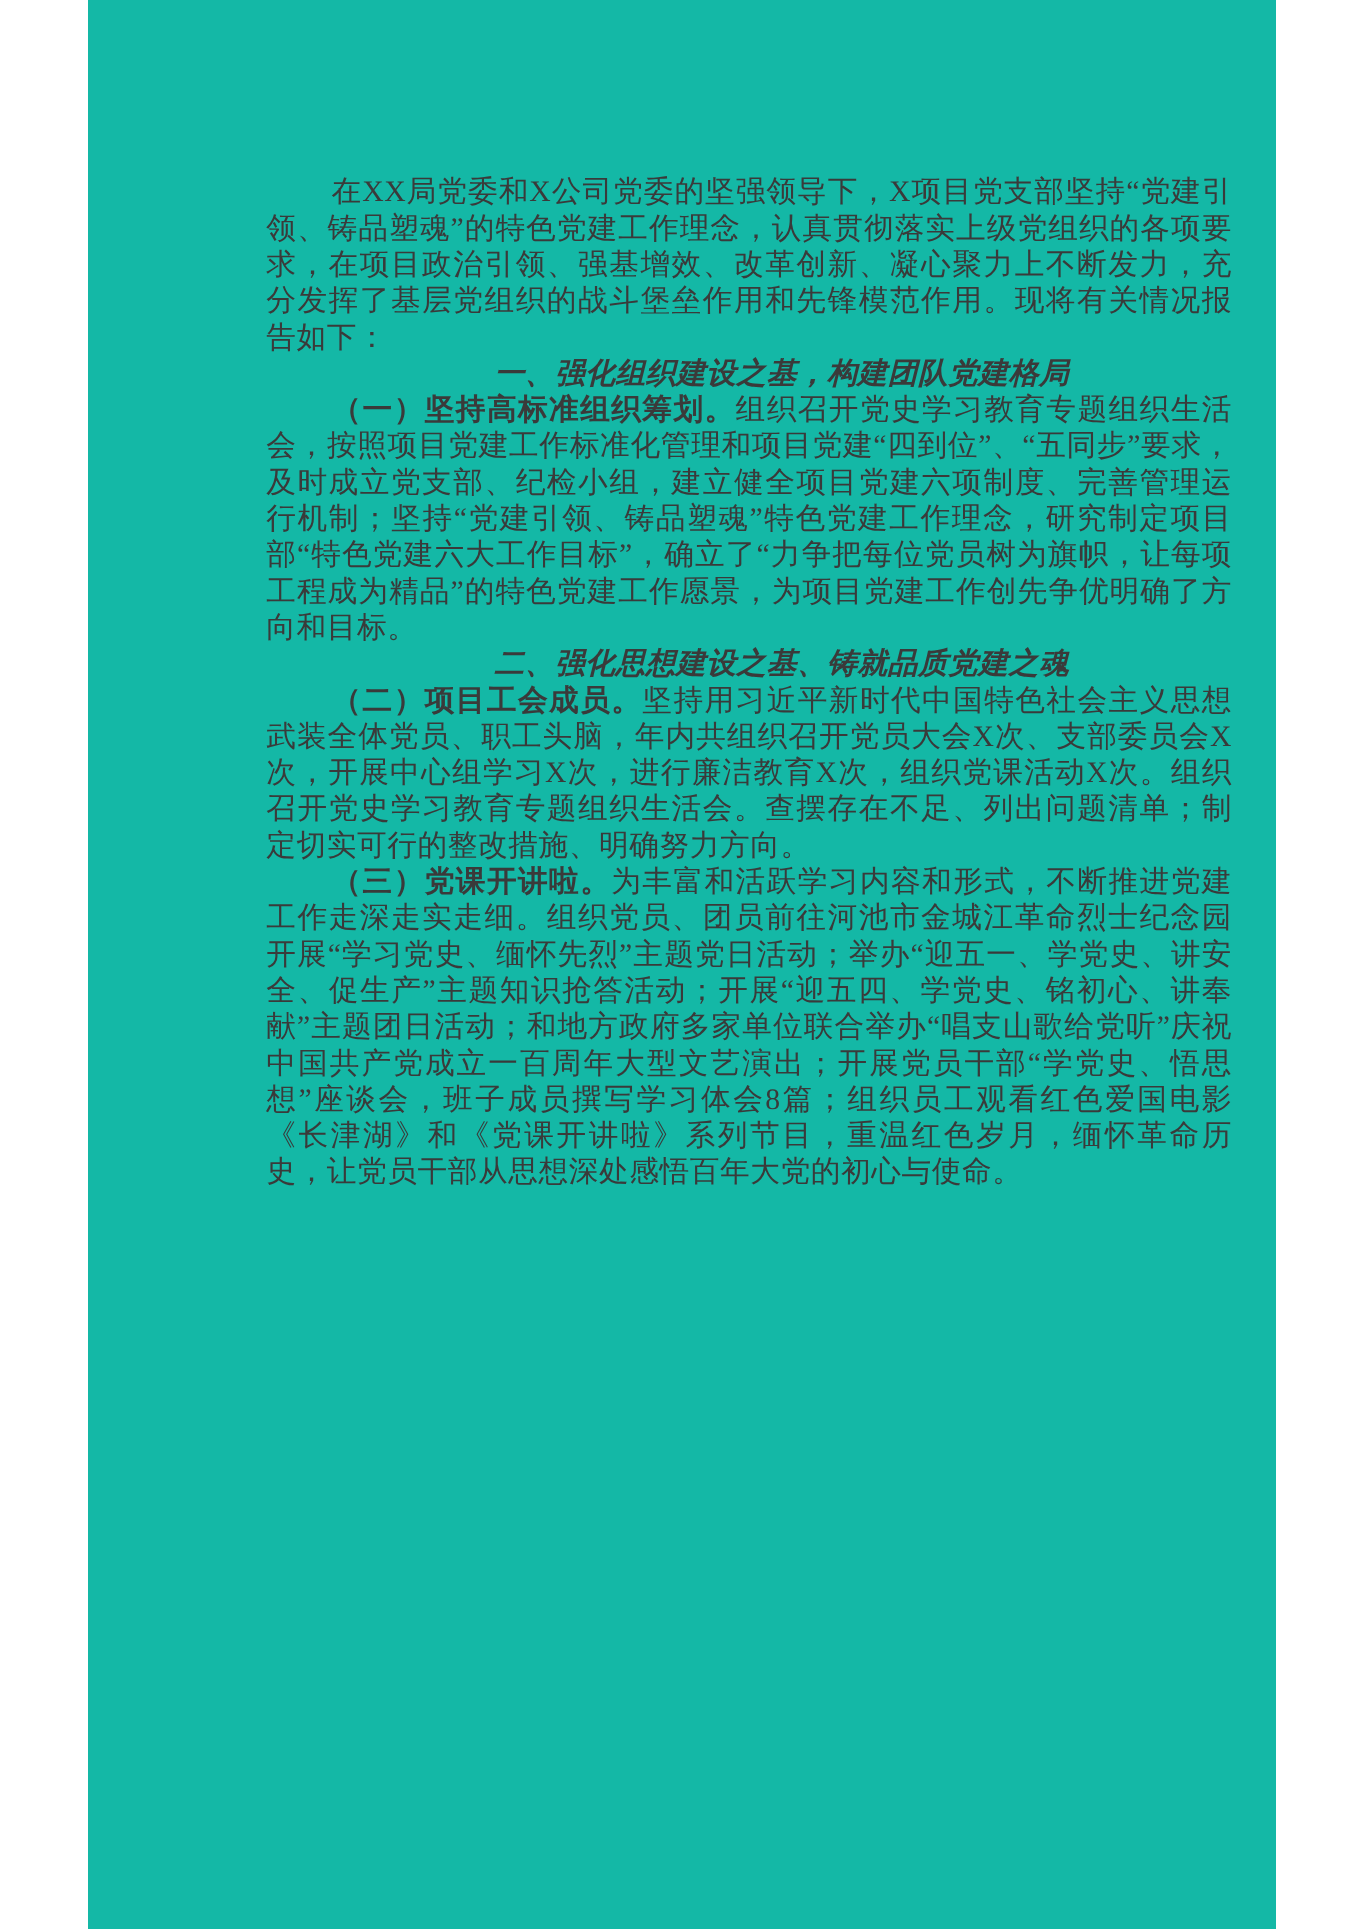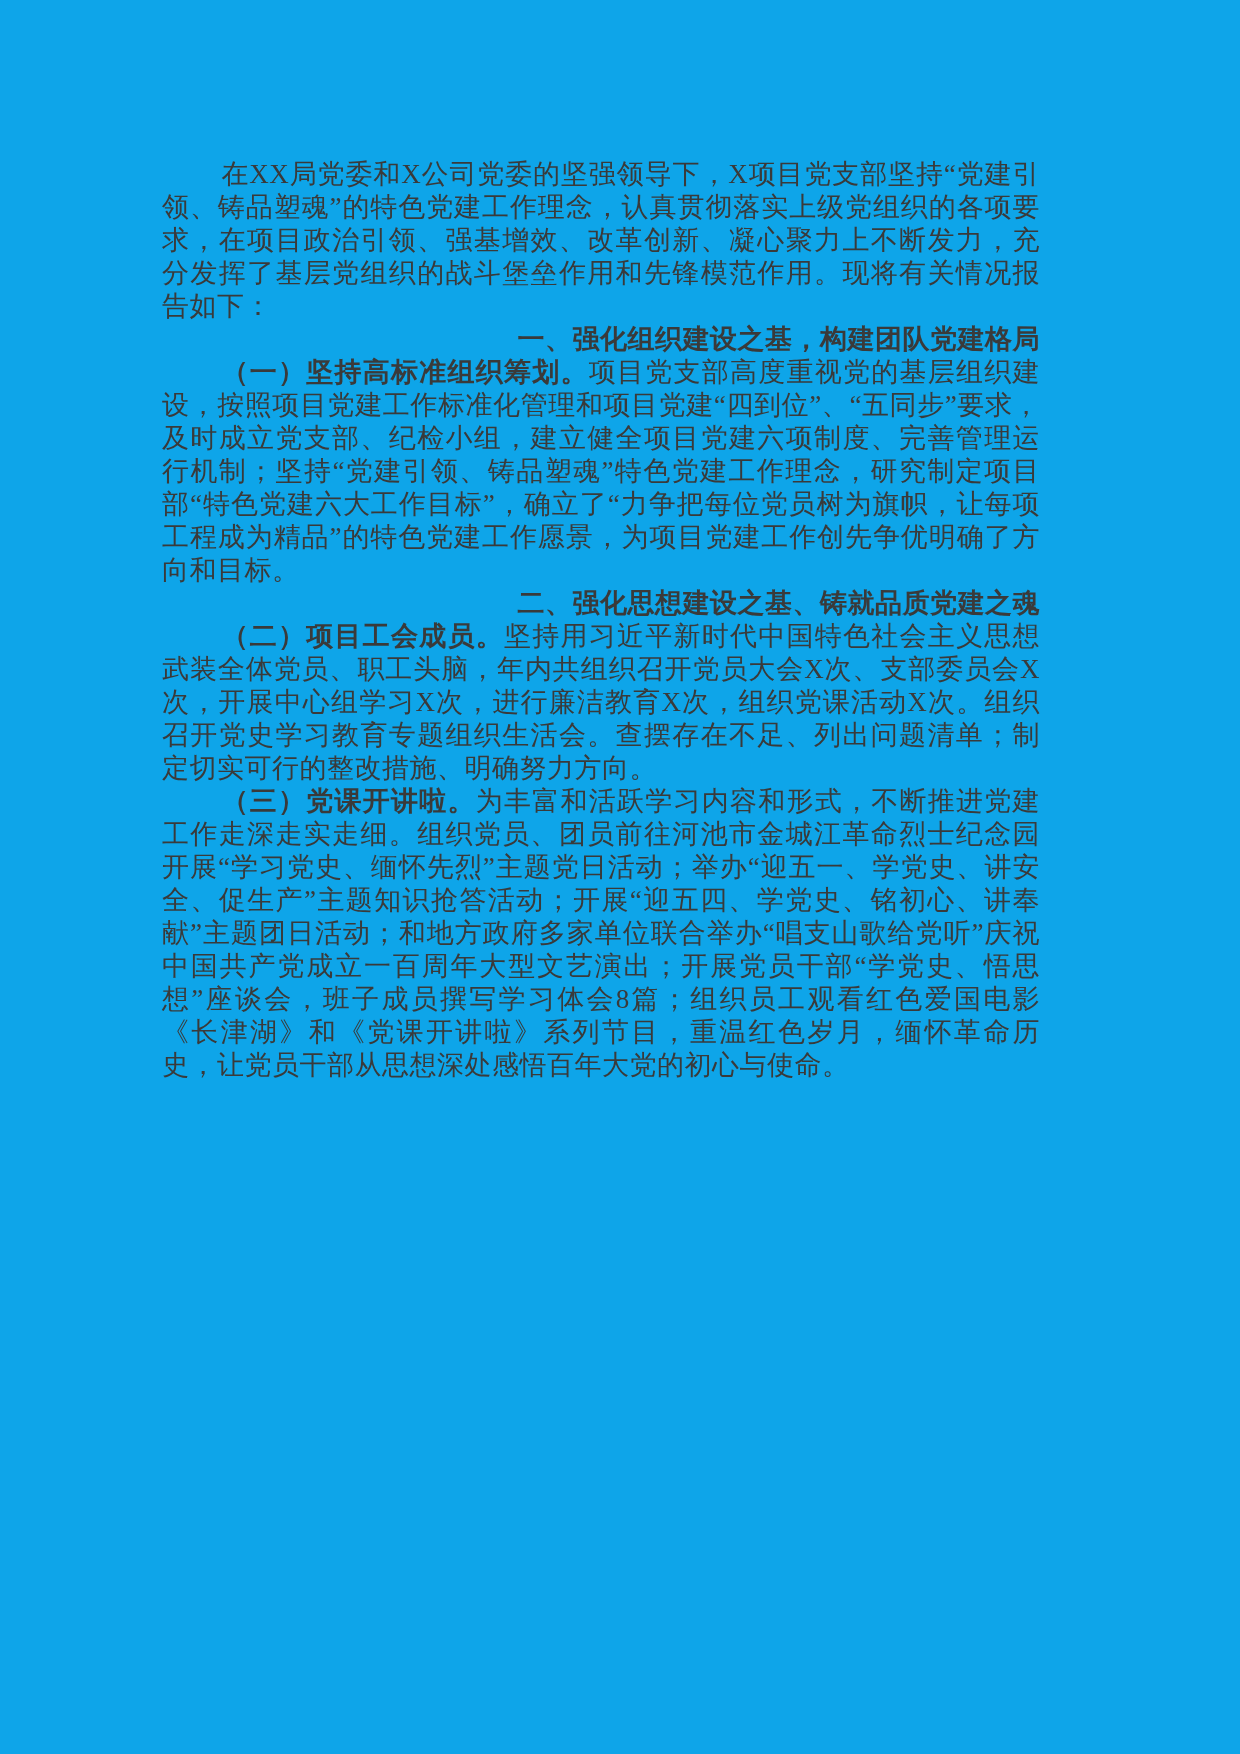--- a/index.html
+++ b/index.html
@@ -3,24 +3,24 @@
 <meta charset="utf-8">
 <style>
   * { box-sizing: border-box; }
   html, body {
     margin: 0;
     padding: 0;
     background: #ffffff;
   }
   .page {
     position: relative;
-    width: 1240px;
+    width: 1080px;
     height: 1754px;
     margin: 0 auto;
-    background: #0ea5e9;
+    background: #14b8a6;
     overflow: hidden;
     font-family: "Liberation Serif", "DejaVu Serif", serif;
   }
   .text-block {
     position: absolute;
     left: 162px;
     top: 158px;
     width: 878px;
     color: #3a3a3a;
   }
@@ -29,38 +29,39 @@
     font-size: 27px;
     line-height: 33px;
     text-align: justify;
     text-justify: inter-ideograph;
     text-indent: 2.2em;
     letter-spacing: 0.5px;
     word-break: break-all;
   }
   .heading {
     font-weight: 700;
-    text-align: right;
+    text-align: center;
+    font-style: italic;
   }
   .lead {
     font-weight: 700;
     margin-top: 25px;
   }
 </style>
 </head>
 <body>
 
 <div class="page">
   <div class="text-block">
 
     <p class="para">在XX局党委和X公司党委的坚强领导下，X项目党支部坚持“党建引领、铸品塑魂”的特色党建工作理念，认真贯彻落实上级党组织的各项要求，在项目政治引领、强基增效、改革创新、凝心聚力上不断发力，充分发挥了基层党组织的战斗堡垒作用和先锋模范作用。现将有关情况报告如下：</p>
 
     <p class="heading">一、强化组织建设之基，构建团队党建格局</p>
 
-    <p class="para"><span class="lead">（一）坚持高标准组织筹划。</span><span>项目党支部高度重视党的基层组织建设，按照项目党建工作标准化管理和项目党建“四到位”、“五同步”要求，及时成立党支部、纪检小组，建立健全项目党建六项制度、完善管理运行机制；坚持“党建引领、铸品塑魂”特色党建工作理念，研究制定项目部“特色党建六大工作目标”，确立了“力争把每位党员树为旗帜，让每项工程成为精品”的特色党建工作愿景，为项目党建工作创先争优明确了方向和目标。</span></p>
+    <p class="para"><span class="lead">（一）坚持高标准组织筹划。</span><span>组织召开党史学习教育专题组织生活会，按照项目党建工作标准化管理和项目党建“四到位”、“五同步”要求，及时成立党支部、纪检小组，建立健全项目党建六项制度、完善管理运行机制；坚持“党建引领、铸品塑魂”特色党建工作理念，研究制定项目部“特色党建六大工作目标”，确立了“力争把每位党员树为旗帜，让每项工程成为精品”的特色党建工作愿景，为项目党建工作创先争优明确了方向和目标。</span></p>
 
 
 
     <p class="heading">二、强化思想建设之基、铸就品质党建之魂</p>
 
 
 
     <p class="para"><span class="lead">（二）项目工会成员。</span><span>坚持用习近平新时代中国特色社会主义思想武装全体党员、职工头脑，年内共组织召开党员大会X次、支部委员会X次，开展中心组学习X次，进行廉洁教育X次，组织党课活动X次。组织召开党史学习教育专题组织生活会。查摆存在不足、列出问题清单；制定切实可行的整改措施、明确努力方向。</span></p>
 
     <p class="para"><span class="lead">（三）党课开讲啦。</span><span>为丰富和活跃学习内容和形式，不断推进党建工作走深走实走细。组织党员、团员前往河池市金城江革命烈士纪念园开展“学习党史、缅怀先烈”主题党日活动；举办“迎五一、学党史、讲安全、促生产”主题知识抢答活动；开展“迎五四、学党史、铭初心、讲奉献”主题团日活动；和地方政府多家单位联合举办“唱支山歌给党听”庆祝中国共产党成立一百周年大型文艺演出；开展党员干部“学党史、悟思想”座谈会，班子成员撰写学习体会8篇；组织员工观看红色爱国电影《长津湖》和《党课开讲啦》系列节目，重温红色岁月，缅怀革命历史，让党员干部从思想深处感悟百年大党的初心与使命。</span></p>

